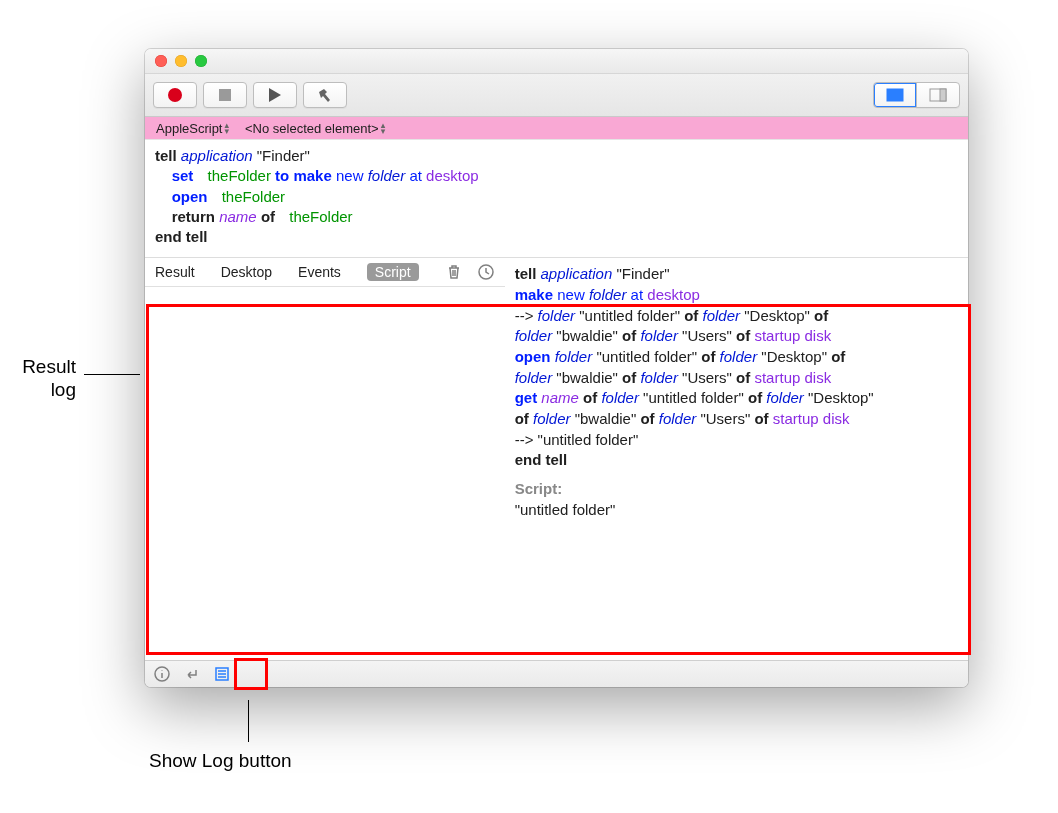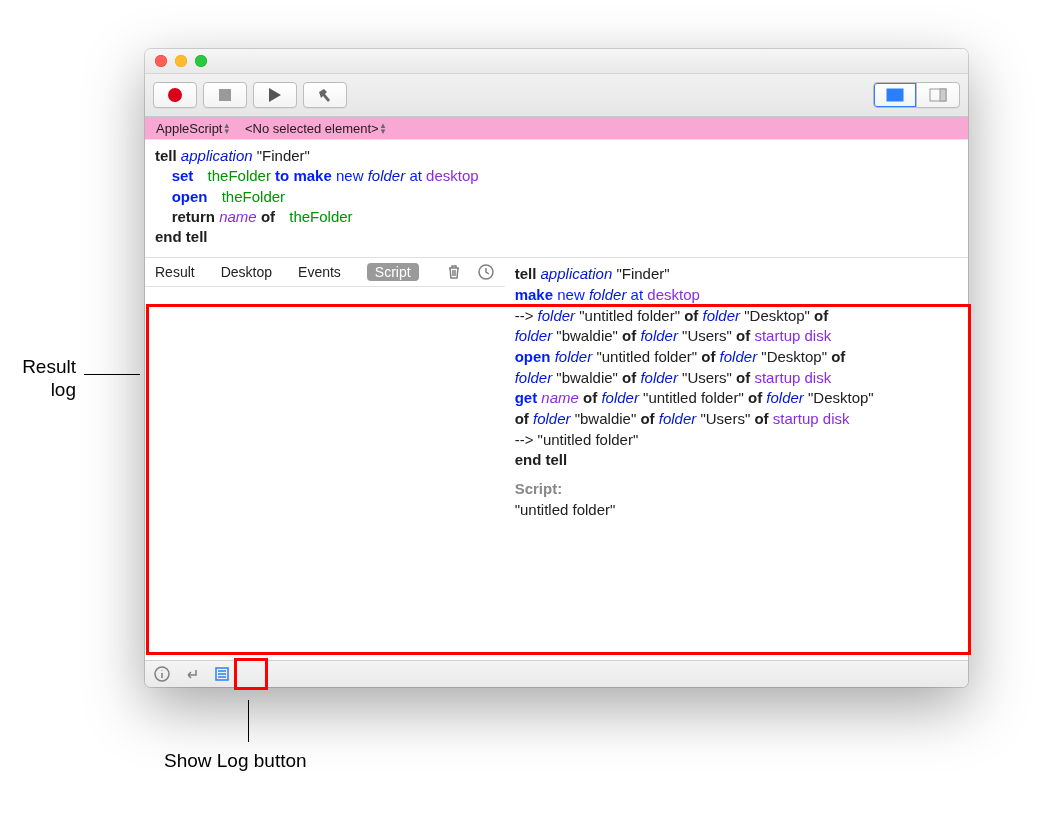--- a/index.html
+++ b/index.html
@@ -221,21 +221,21 @@
 </style>
 </head>
 <body>
 
 <div class="annotation" style="left:16px; top:356px; width:60px;">
   <span style="white-space:pre;">Result
 log</span>
 </div>
 <div class="ann-line" style="left:84px; top:374px; width:56px; height:1px;"></div>
 
-<div class="annotation" style="left:164px; top:750px; text-align:left;">
+<div class="annotation" style="left:149px; top:750px; text-align:left;">
   <span>Show Log button</span>
 </div>
 <div class="ann-line" style="left:248px; top:700px; width:1px; height:42px;"></div>
 
 <div class="window">
 
   <div class="titlebar">
     <div class="traffic">
       <div class="tl red"></div>
       <div class="tl yel"></div>

